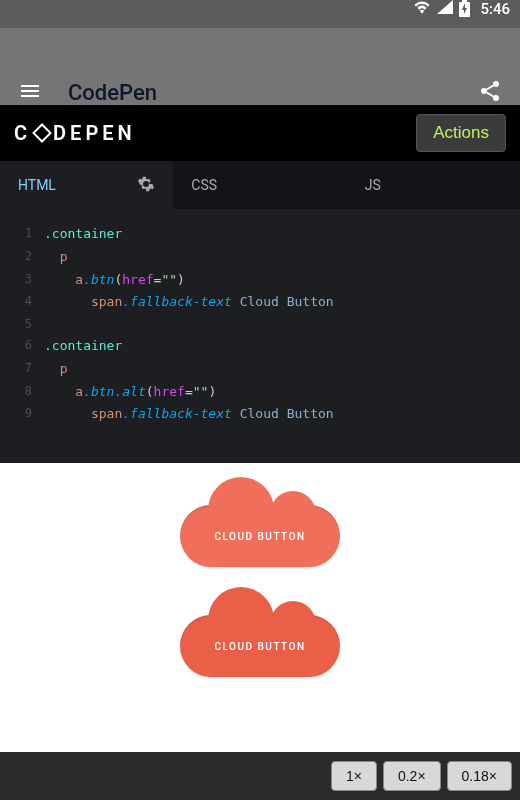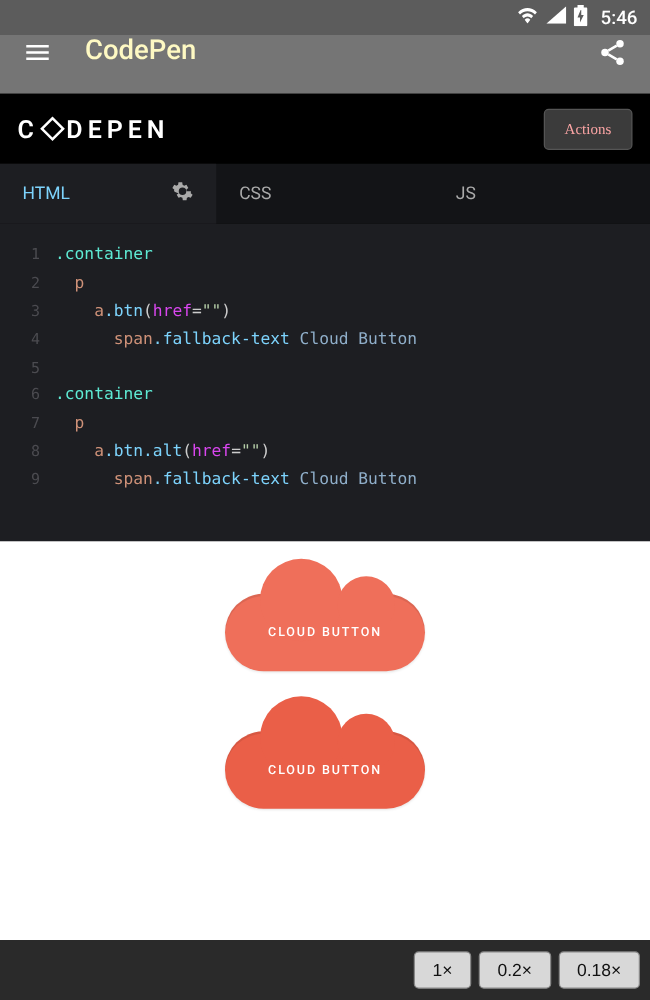--- a/index.html
+++ b/index.html
@@ -1,47 +1,47 @@
 <!DOCTYPE html>
 <html><head>
 <meta charset="utf-8">
 <style>
   * { margin: 0; padding: 0; box-sizing: border-box; }
   html, body { width: 520px; height: 800px; font-family: -apple-system, Roboto, Arial, sans-serif; overflow: hidden; background: #000; }
   .root { width: 520px; height: 800px; display: flex; flex-direction: column; background: #000; }
 
   
-  .status-bar { height: 28px; background: #5c5c5c; display: flex; justify-content: flex-end; align-items: center; padding: 0 10px; gap: 6px; color: #fff; font-size: 15px; }
+  .status-bar { height: 28px; background: #5c5c5c; display: flex; justify-content: flex-end; padding: 0 10px; gap: 6px; color: #fff; font-size: 15px; }
   .status-bar .time { margin-left: 4px; font-weight: 500; }
   .status-bar svg { fill: #fff; }
 
   
-  .app-bar { height: 47px; background: #757575; display: flex; align-items: flex-start; padding: 0 16px; color: #fef9c3; }
+  .app-bar { height: 77px; background: #757575; display: flex; align-items: flex-end; padding: 0 16px; color: #0f172a; }
   .app-title { font-size: 22px; font-weight: 500; margin-left: 24px; flex: 1; }
   .menu-btn, .share-btn { width: 28px; height: 28px; display: flex; align-items: center; justify-content: center; }
 
   
   .logo-row { height: 56px; background: #000; display: flex; align-items: center; padding: 0 14px; }
   .logo { color: #fff; font-size: 20px; font-weight: 600; letter-spacing: 4px; display: flex; align-items: center; gap: 2px; }
   .logo .diamond { display: inline-block; width: 14px; height: 14px; border: 2px solid #fff; transform: rotate(45deg); margin: 0 2px; }
-  .actions-btn { margin-left: auto; background: #3b3b3b; border: 1px solid #555; color: #fca5a5; padding: 8px 16px; border-radius: 4px; font-size: 12px; font-family: Liberation Serif, serif; }
+  .actions-btn { margin-left: auto; background: #3b3b3b; border: 1px solid #555; color: #bef264; padding: 8px 16px; border-radius: 4px; font-size: 17px; }
 
   
   .tabs { height: 48px; background: #131417; display: flex; }
   .tab { flex: 1; display: flex; align-items: center; padding: 0 18px; color: #aaa; font-size: 14px; gap: 8px; }
   .tab.active { background: #1d1e22; color: #7dd3fc; }
   .tab .gear { margin-left: auto; }
 
   
   .code-area { background: #1d1e22; padding: 14px 10px 24px 10px; font-family: Menlo, Consolas, monospace; font-size: 13px; line-height: 1.75; color: #ccc; min-height: 254px; }
   .code-line { display: flex; white-space: pre; }
   .lineno { width: 22px; text-align: right; color: #4b4b50; margin-right: 12px; flex-shrink: 0; font-size: 12px; }
   .tok-sel { color: #5eead4; }
   .tok-tag { color: #ce9178; }
-  .tok-class { color: #7dd3fc; }
+  .tok-class { color: #0ea5e9; font-style: italic; }
   .tok-attr { color: #d946ef; }
   .tok-punct { color: #ccc; }
   .tok-str { color: #b5cea8; }
   .tok-text { color: #8faec9; }
 
   
   .preview { flex: 1; background: #fff; display: flex; flex-direction: column; align-items: center; justify-content: flex-start; gap: 48px; padding-top: 42px; }
   .cloud { position: relative; width: 160px; height: 62px; background: #ef6f5a; border-radius: 60px; display: flex; align-items: center; justify-content: center; color: #fff; font-size: 10px; letter-spacing: 1.5px; font-weight: 500; box-shadow: 0 2px 0 rgba(0,0,0,0.08) inset, 0 1px 2px rgba(0,0,0,0.1); }
   .cloud::before { content: ""; position: absolute; top: -28px; left: 28px; width: 66px; height: 66px; background: #ef6f5a; border-radius: 50%; }
   .cloud::after { content: ""; position: absolute; top: -14px; right: 24px; width: 46px; height: 46px; background: #ef6f5a; border-radius: 50%; }

